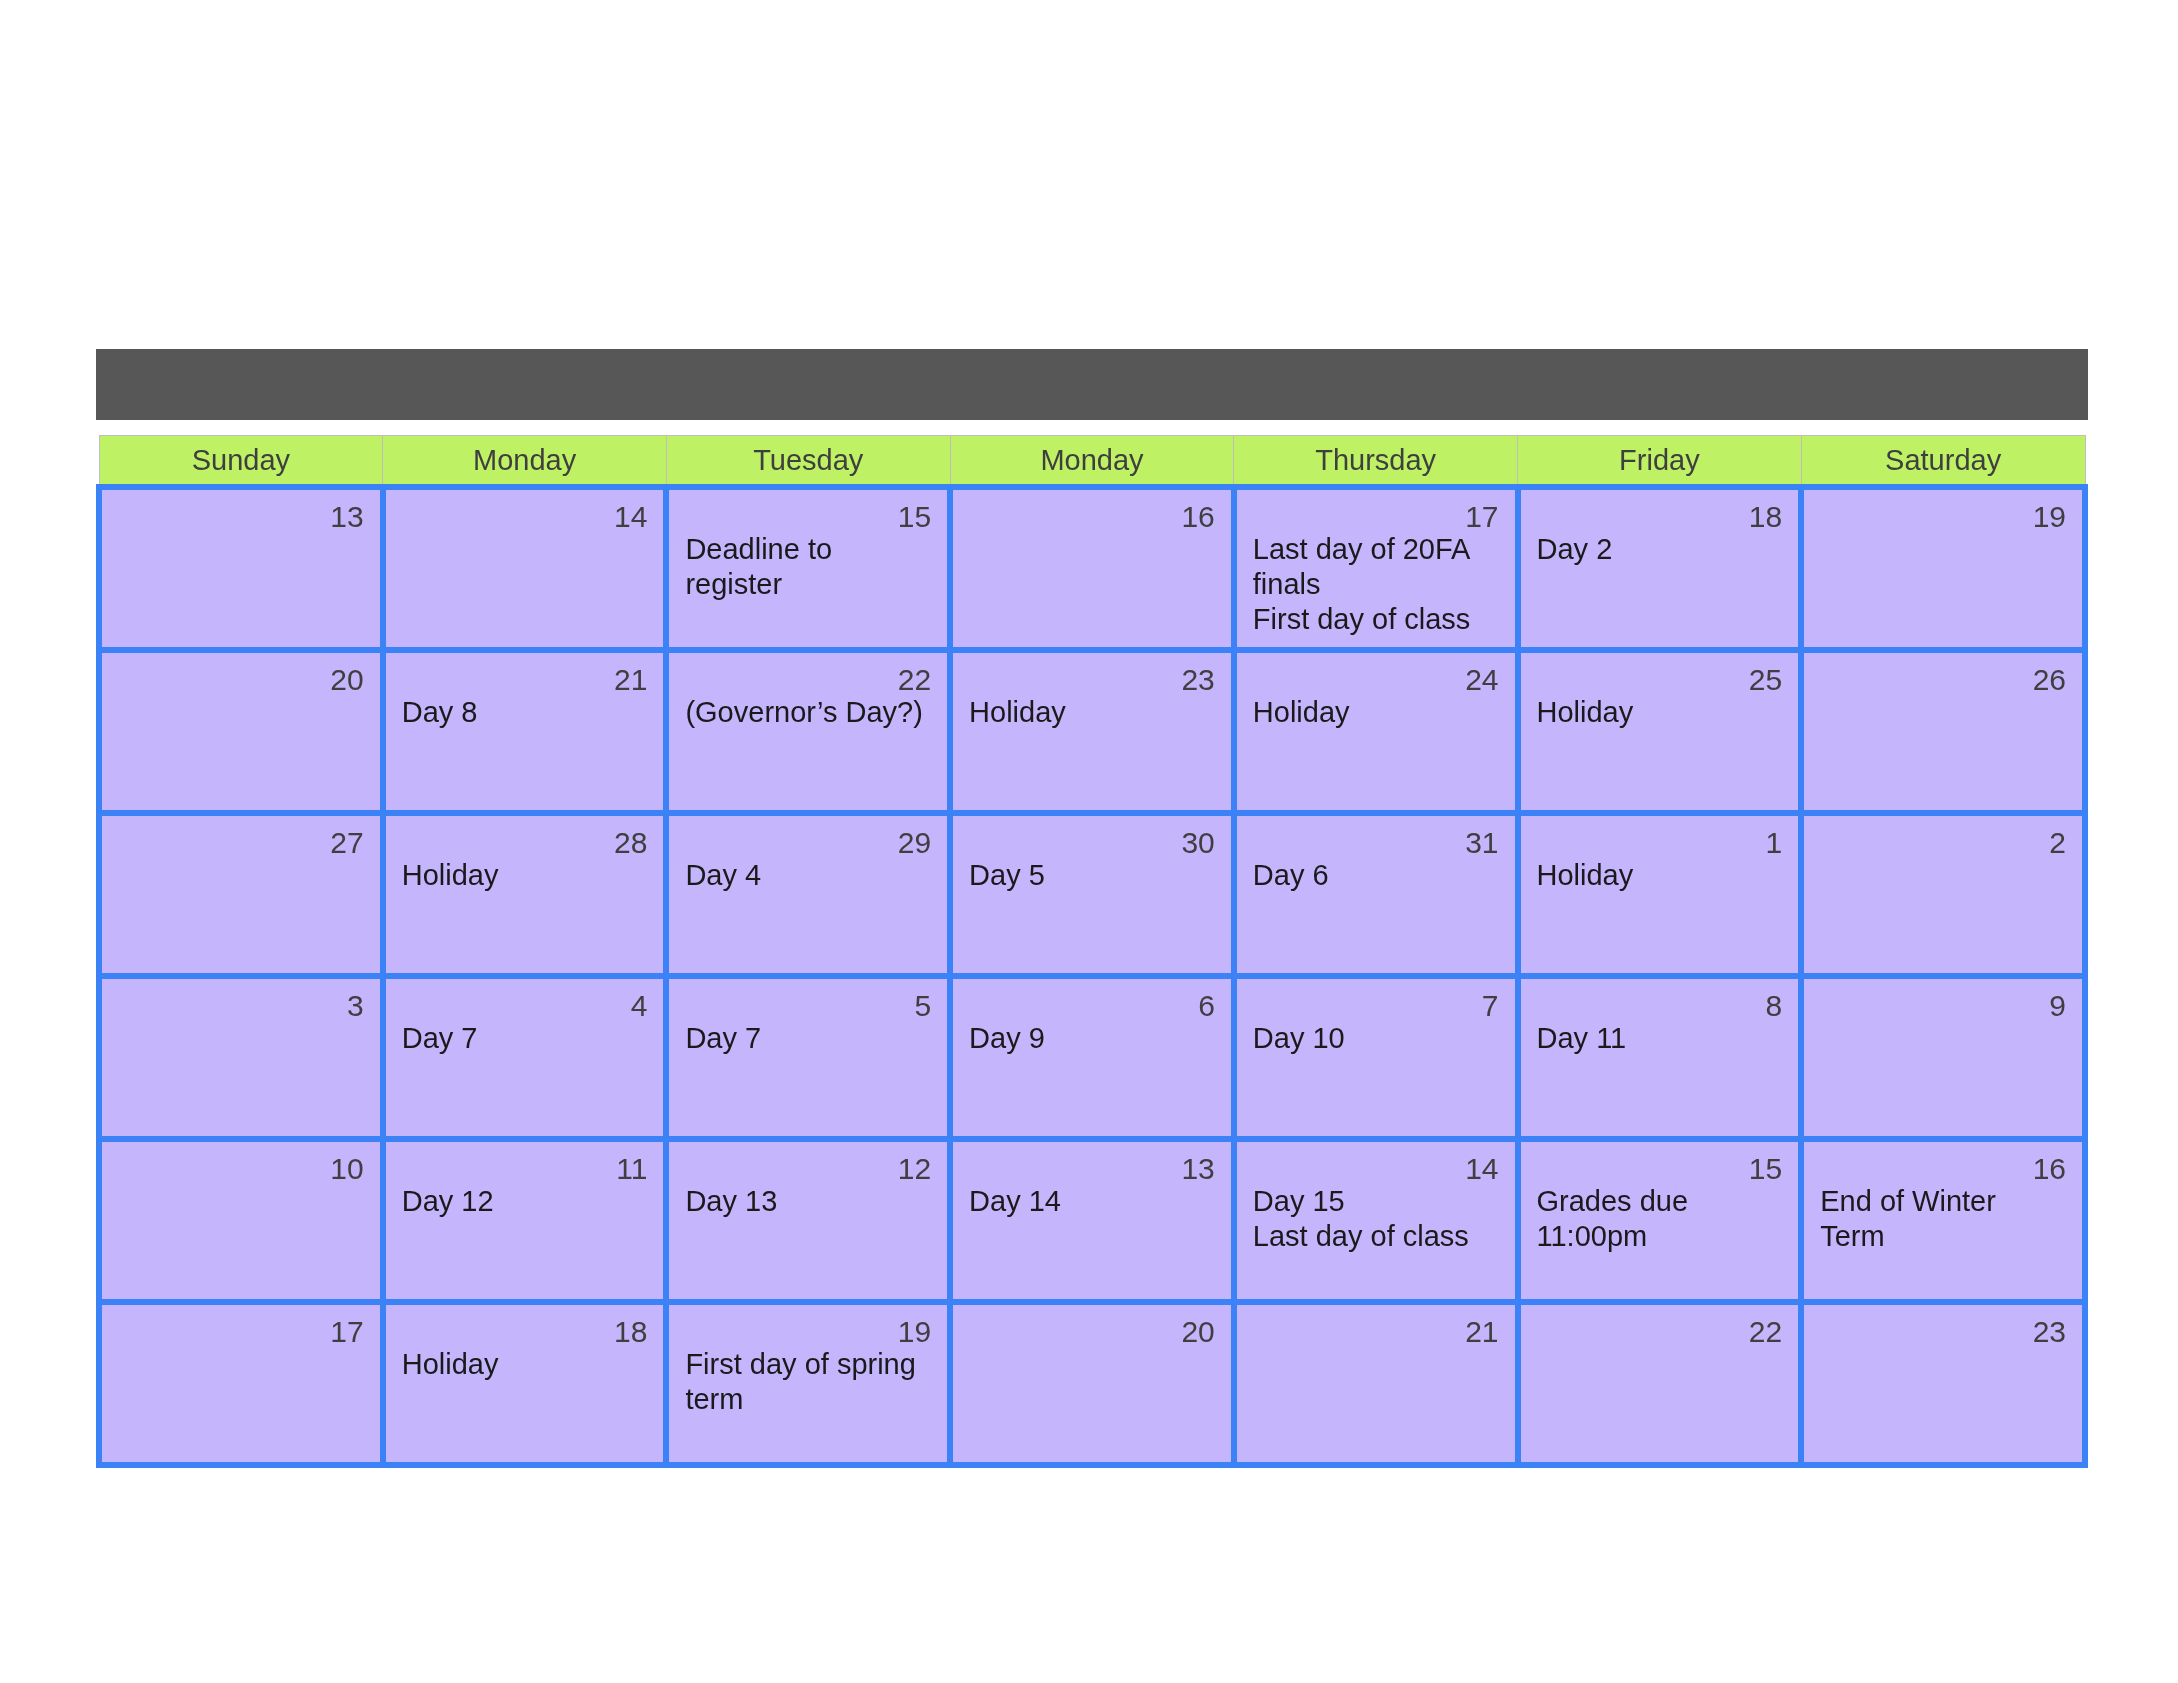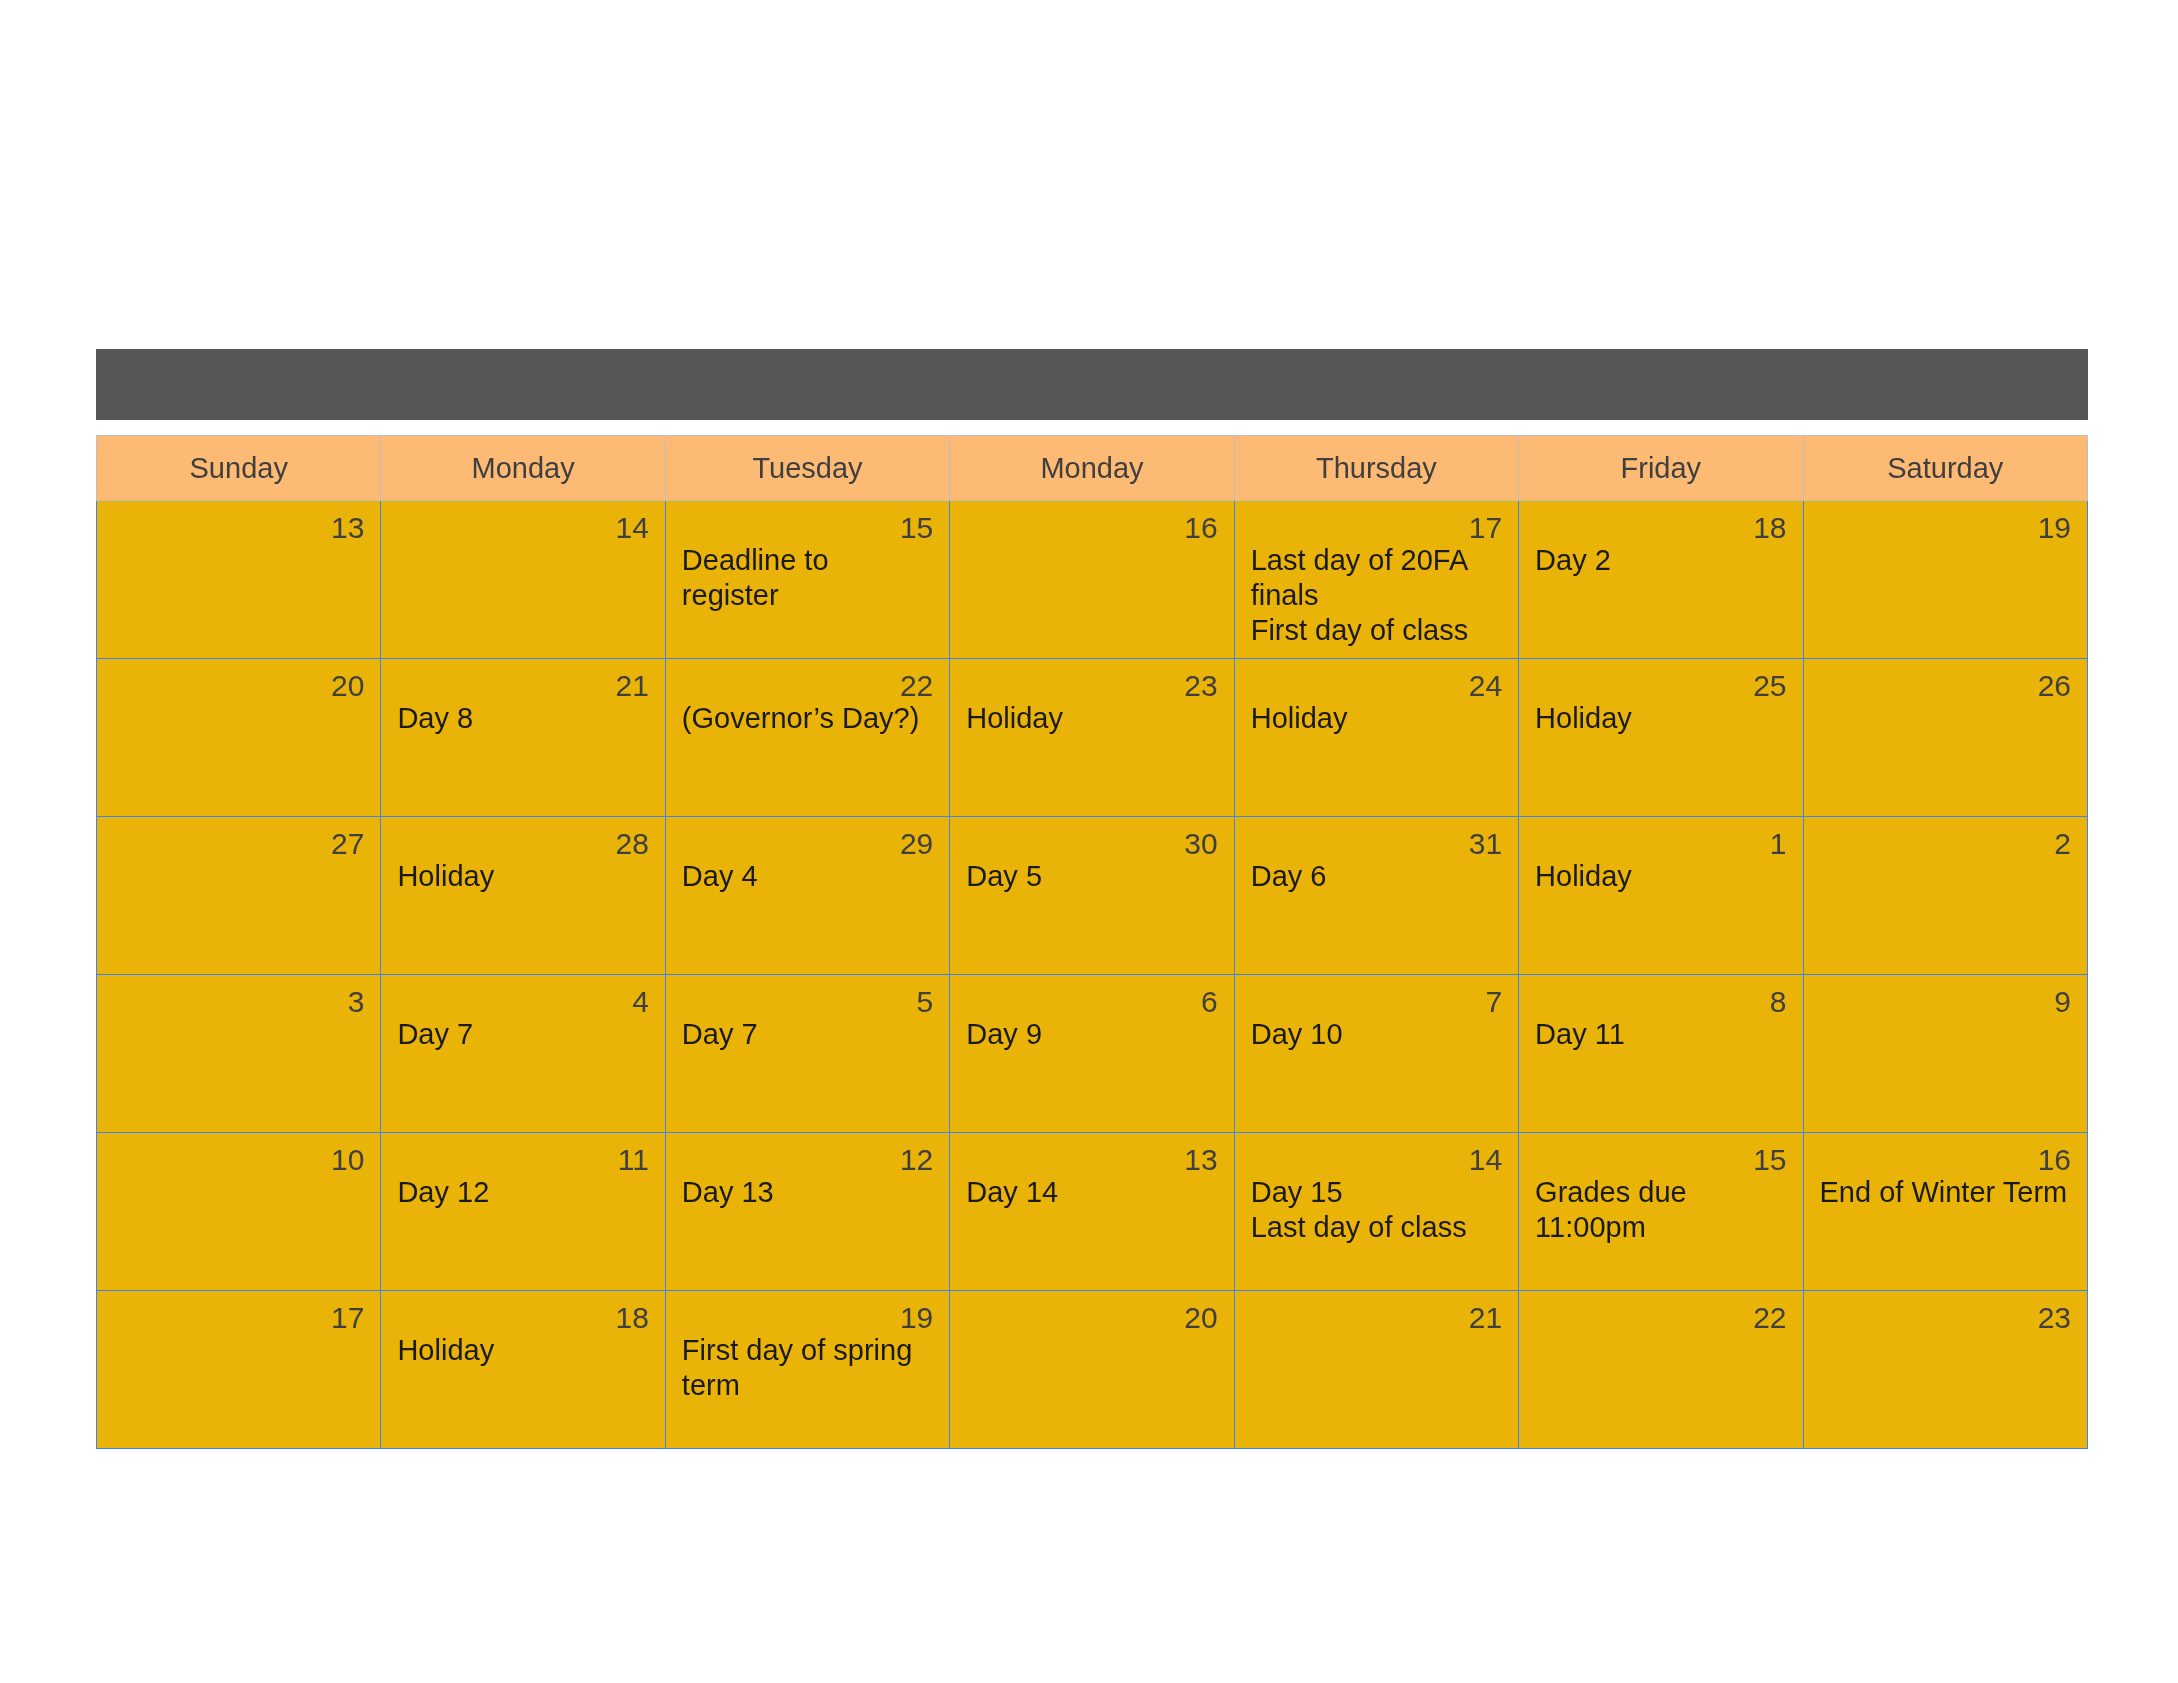--- a/index.html
+++ b/index.html
@@ -59,35 +59,35 @@
   
   .calendar {
     position: absolute;
     left: 96px;
     top: 435px;
     width: 1992px;
     border-collapse: collapse;
     table-layout: fixed;
   }
   .calendar th {
-    background: #fdba74;
+    background: #bef264;
     border: 1px solid #BFBFBF;
     color: #3F3F3F;
     font-size: 29px;
     font-weight: normal;
     text-align: center;
     height: 48px;
-    padding: 8px;
+    padding: 0;
   }
   .calendar td {
-    border: 1px solid #3b82f6;
+    border: 6px solid #3b82f6;
     vertical-align: top;
     height: 149px;
     padding: 4px;
-    background: #eab308;
+    background: #c4b5fd;
   }
   .cell {
     position: relative;
     height: 149px;
     box-sizing: border-box;
     padding: 8px 12px 0 12px;
   }
   .daynum {
     position: absolute;
     top: 6px;

